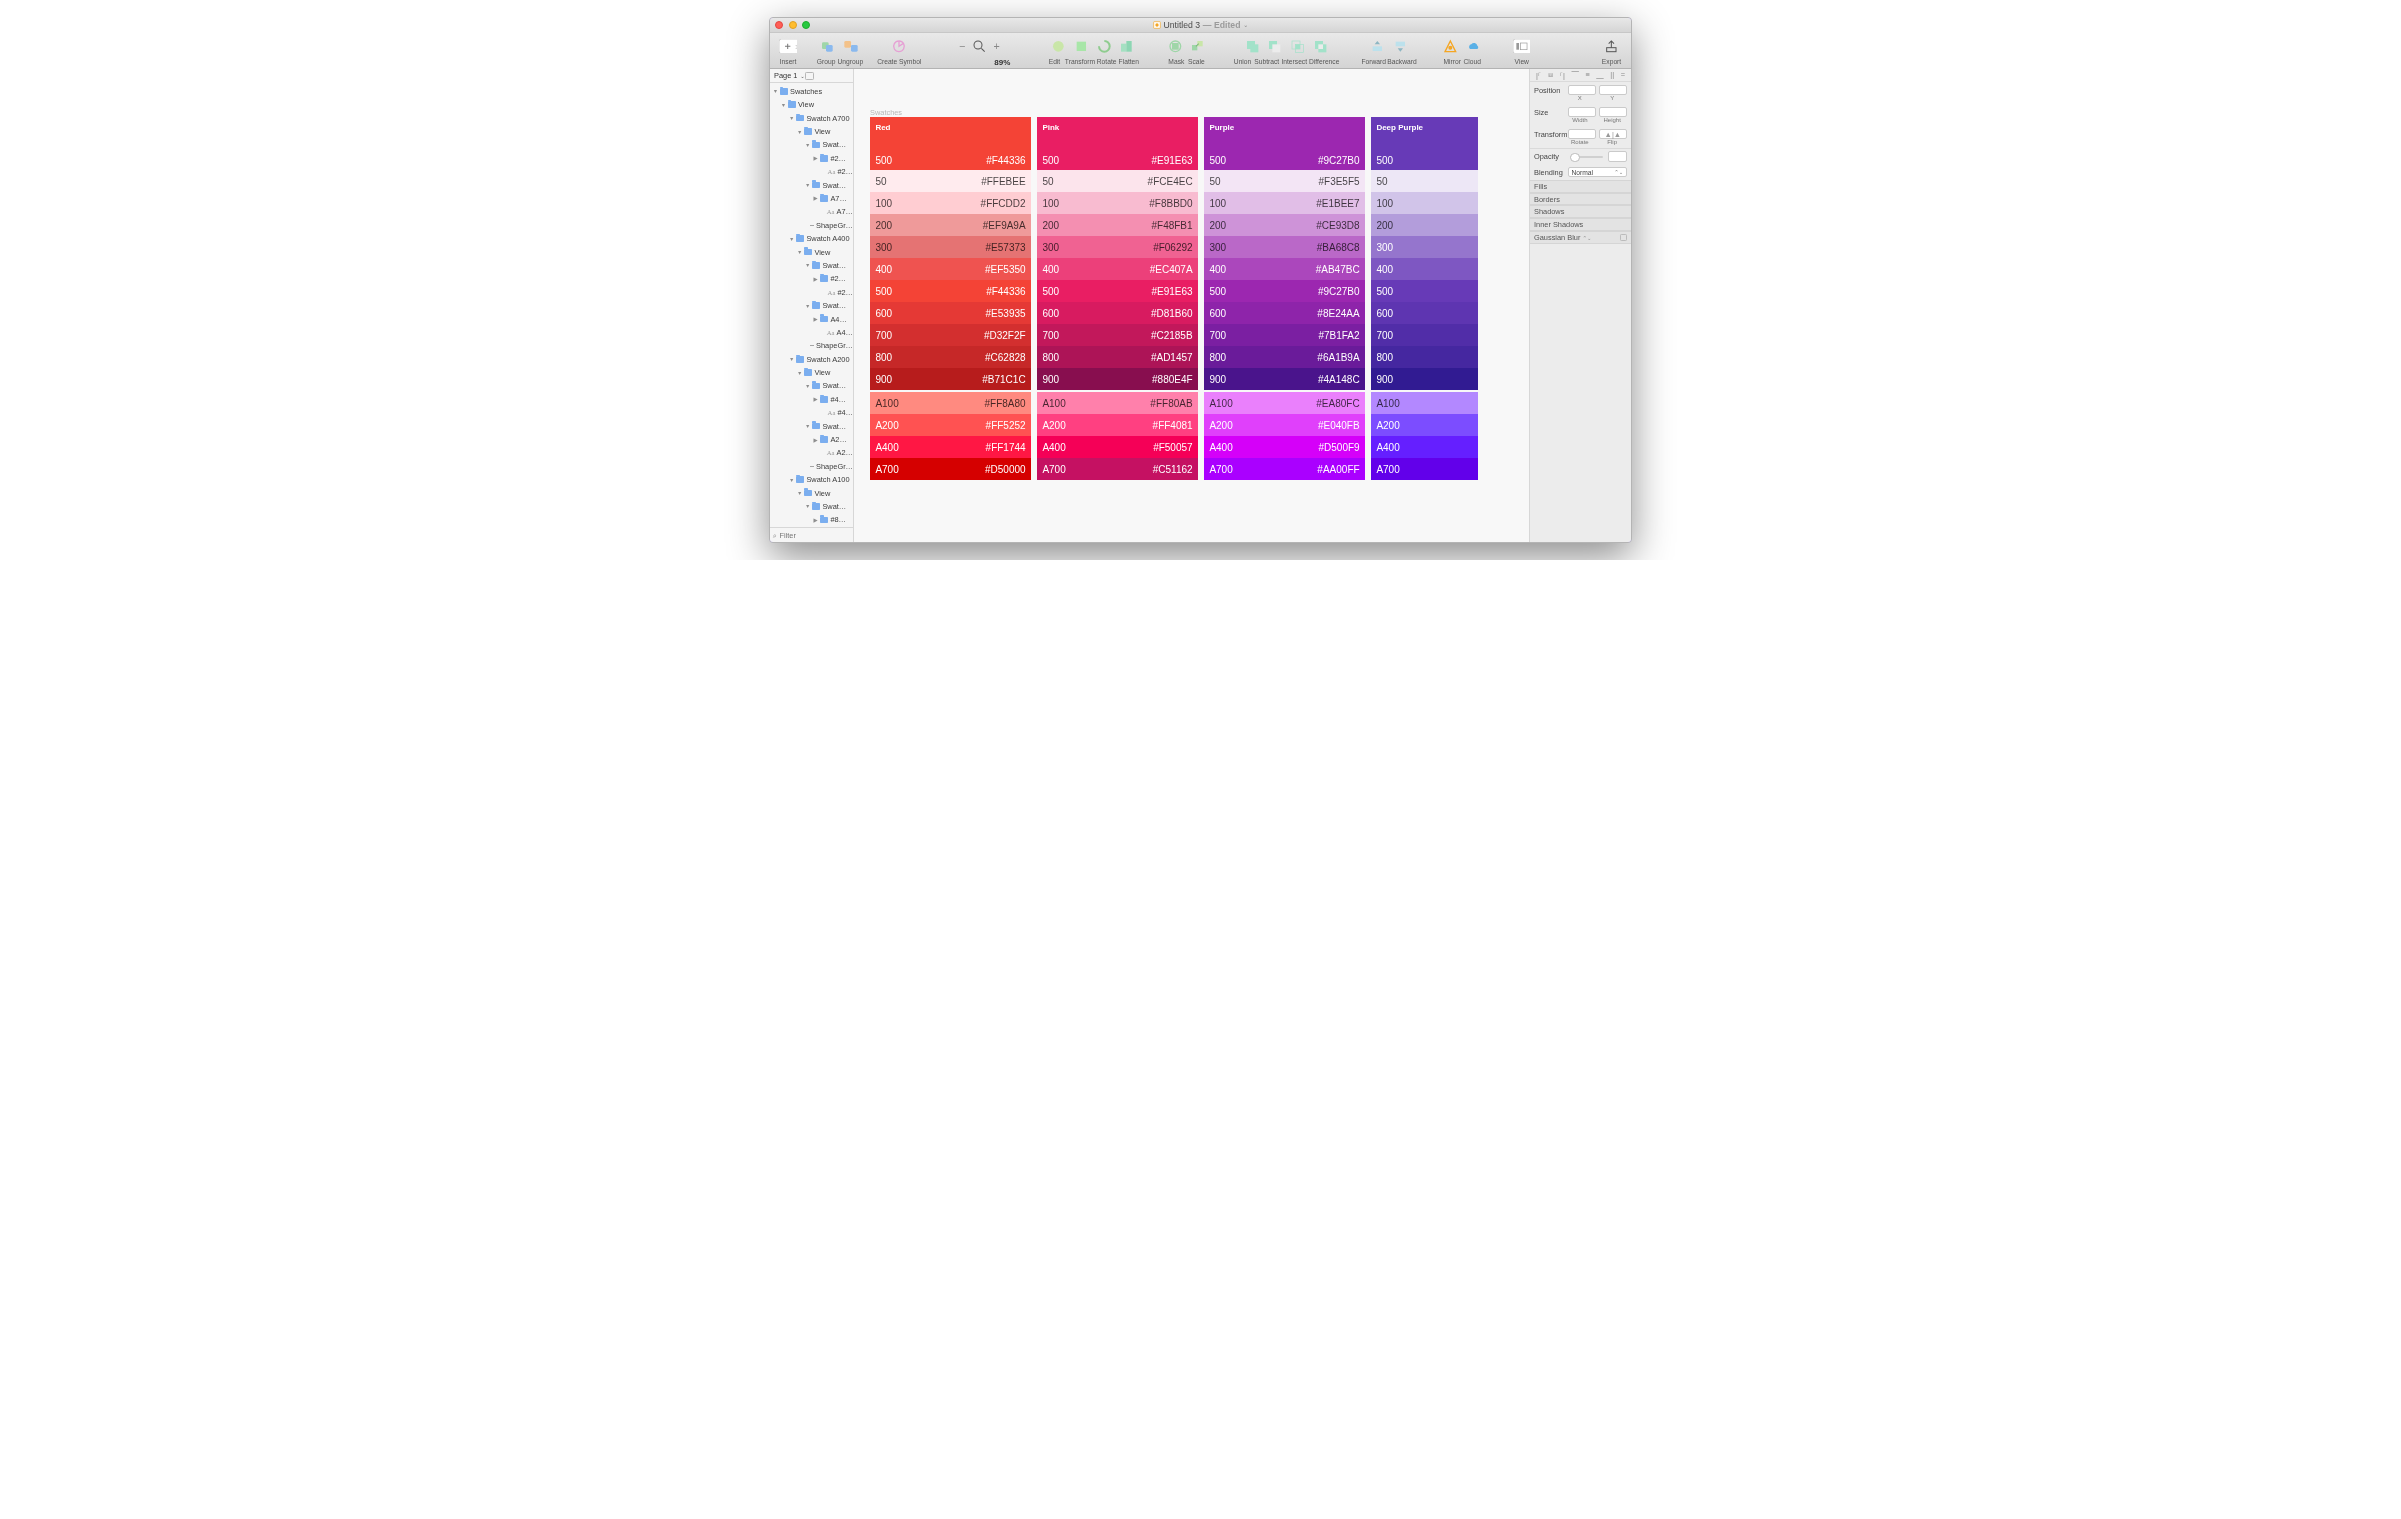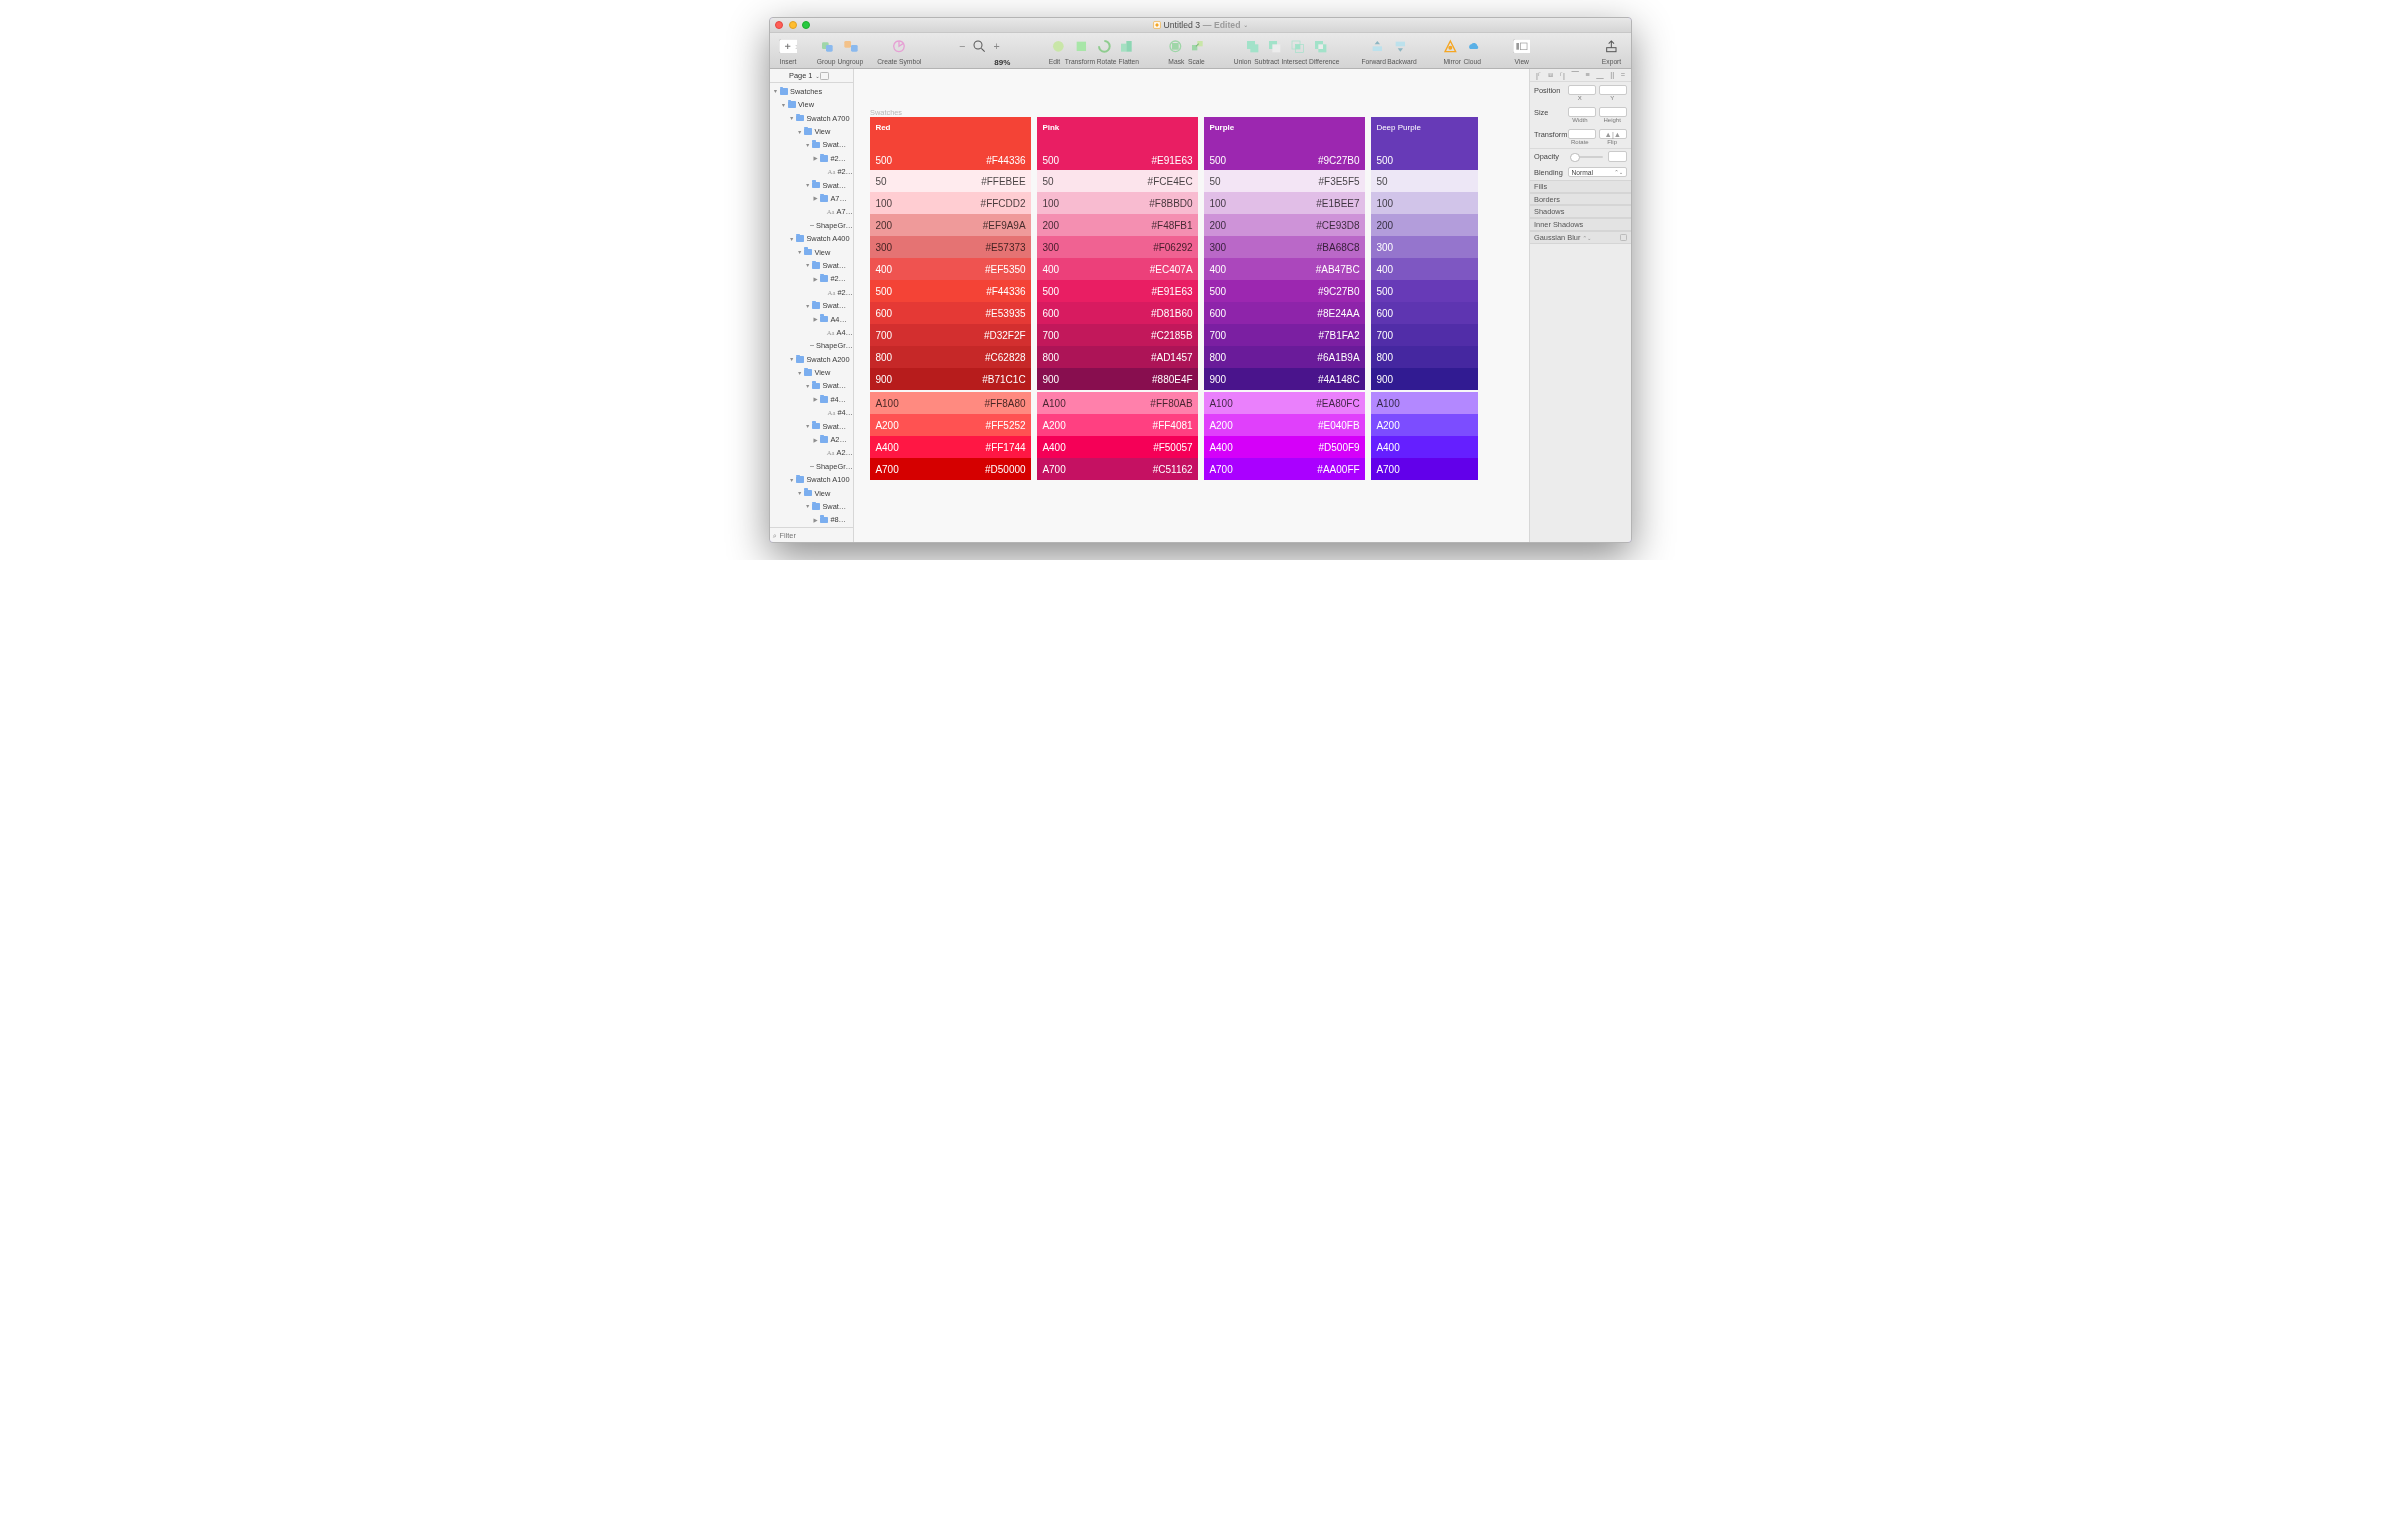--- a/index.html
+++ b/index.html
@@ -20,21 +20,21 @@
 .tgroup { display: flex; flex-direction: column; align-items: center; gap: 1.3px; }
 .ticons { display: flex; align-items: center; gap: 5.4px; height: 21.4px; padding: 0 5.4px;}
 .ticon { width: 17.4px; height: 17.4px; display: flex; align-items: center; justify-content: center; }
 .tlabel { font-size: 6.7px; color: #565656; text-align: center; }
 .tlabels { display: flex; }
 .zoom-label { font-weight: 600; color: #333; font-size: 8px; padding-left: 46px;}
 .sep { width: 12px; }
 
 .body { flex: 1; display: flex; min-height: 0; }
 .leftpane { width: 84px; background: #F5F5F5; border-right: 0.7px solid #D7D7D7; display: flex; flex-direction: column; }
-.pagebar { height: 14.7px; border-bottom: 0.7px solid #D7D7D7; display: flex; align-items: center; padding: 0 19px; font-size: 7.4px; color: #333; }
+.pagebar { height: 14.7px; border-bottom: 0.7px solid #D7D7D7; display: flex; align-items: center; padding: 0 4px; font-size: 7.4px; color: #333; }
 .pagebar .pg { display: flex; align-items: center; gap: 2.7px;}
 .pagebar .pg span.ch { font-size: 5.4px; color: #666;}
 .pagebar .dup { width: 9.4px; height: 8px; border: 0.7px solid #B7B7B7; border-radius: 1.3px; position: relative;}
 .layers { flex: 1; overflow: hidden; font-size: 7.4px; color: #3A3A3A; padding-top: 1.3px;}
 .lrow { height: 13.4px; display: flex; align-items: center; gap: 2px; white-space: nowrap; overflow: hidden; text-overflow: ellipsis;}
 .lrow .disc { color:#8E8E8E; font-size:5.4px; width:5.4px; text-align:center;}
 .lrow .fold { width:8px; height:6.7px; background:#7BAEEF; border-radius:0.7px; position:relative;}
 .lrow .fold::before { content:''; position:absolute; top:-1.3px; left:0; width:3.4px; height:1.3px; background:#7BAEEF; border-radius:0.7px 0.7px 0 0;}
 .lrow .aa { font-family: Georgia, serif; color:#999; font-size:6.7px;}
 .lrow .shp { width:6.7px; height:1.3px; background:#A5A5A5; }
@@ -695,21 +695,21 @@
               <span>A400</span>
               <span>#D500F9</span>
             </div>
             <div class="swcell light" style="background: rgb(170, 0, 255);">
               <span>A700</span>
               <span>#AA00FF</span>
             </div>
           </div>
           <div class="colcolumn" style="width: 107px;">
             <div class="colhead light" style="background: rgb(103, 58, 183);">
-              <div style="font-weight:400">Deep Purple</div>
+              <div style="font-weight:700">Deep Purple</div>
               <div class="row">
                 <span>500</span>
               </div>
             </div>
             <div class="swcell dark" style="background: rgb(237, 231, 246);">
               <span>50</span>
             </div>
             <div class="swcell dark" style="background: rgb(209, 196, 233);">
               <span>100</span>
             </div>

